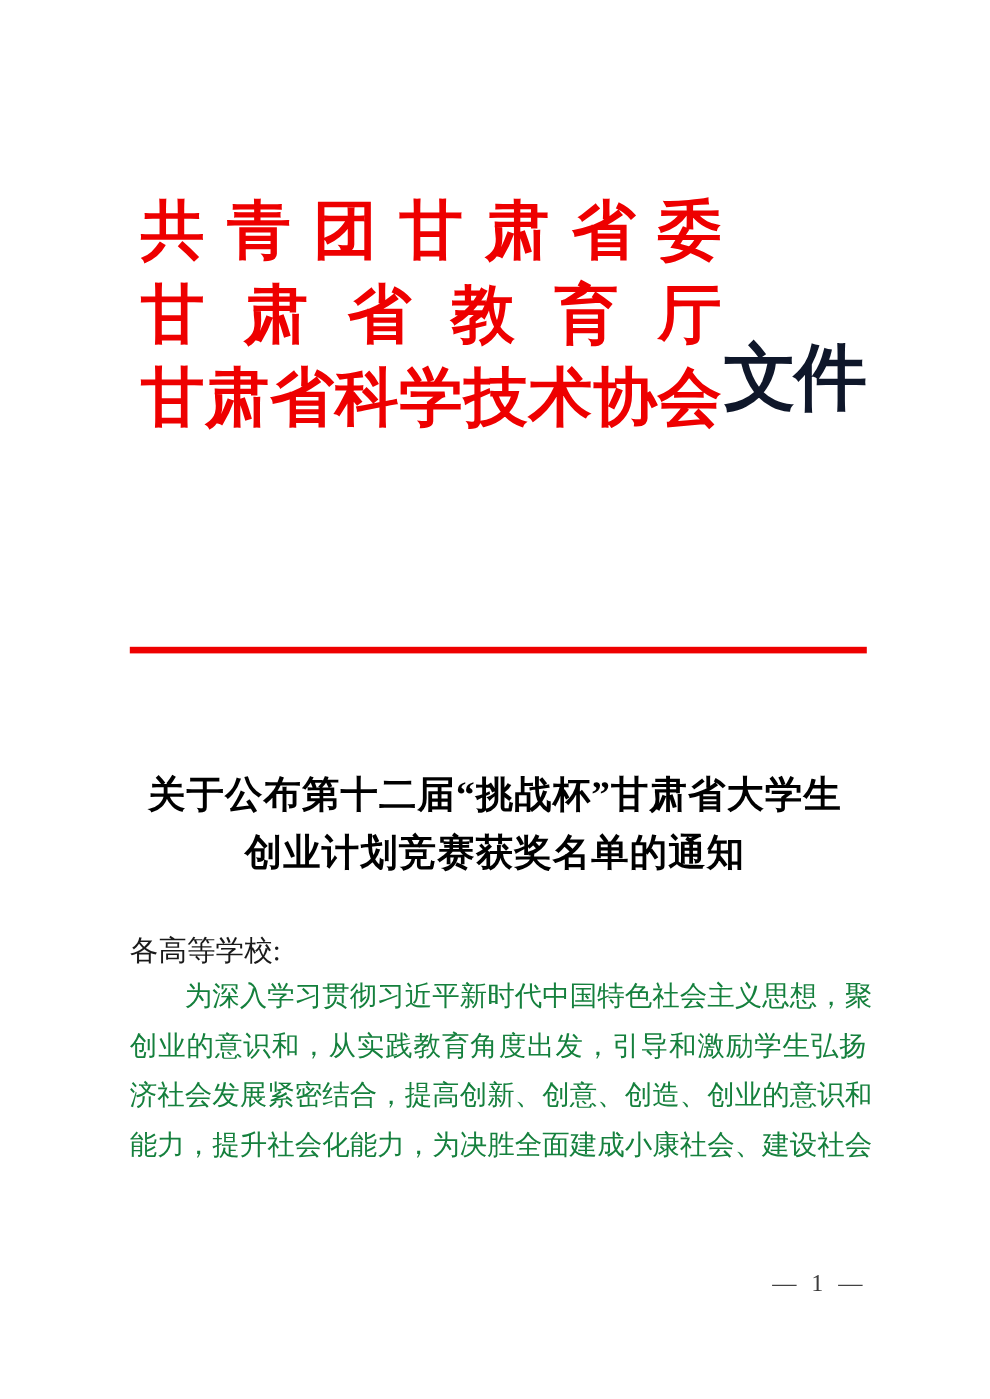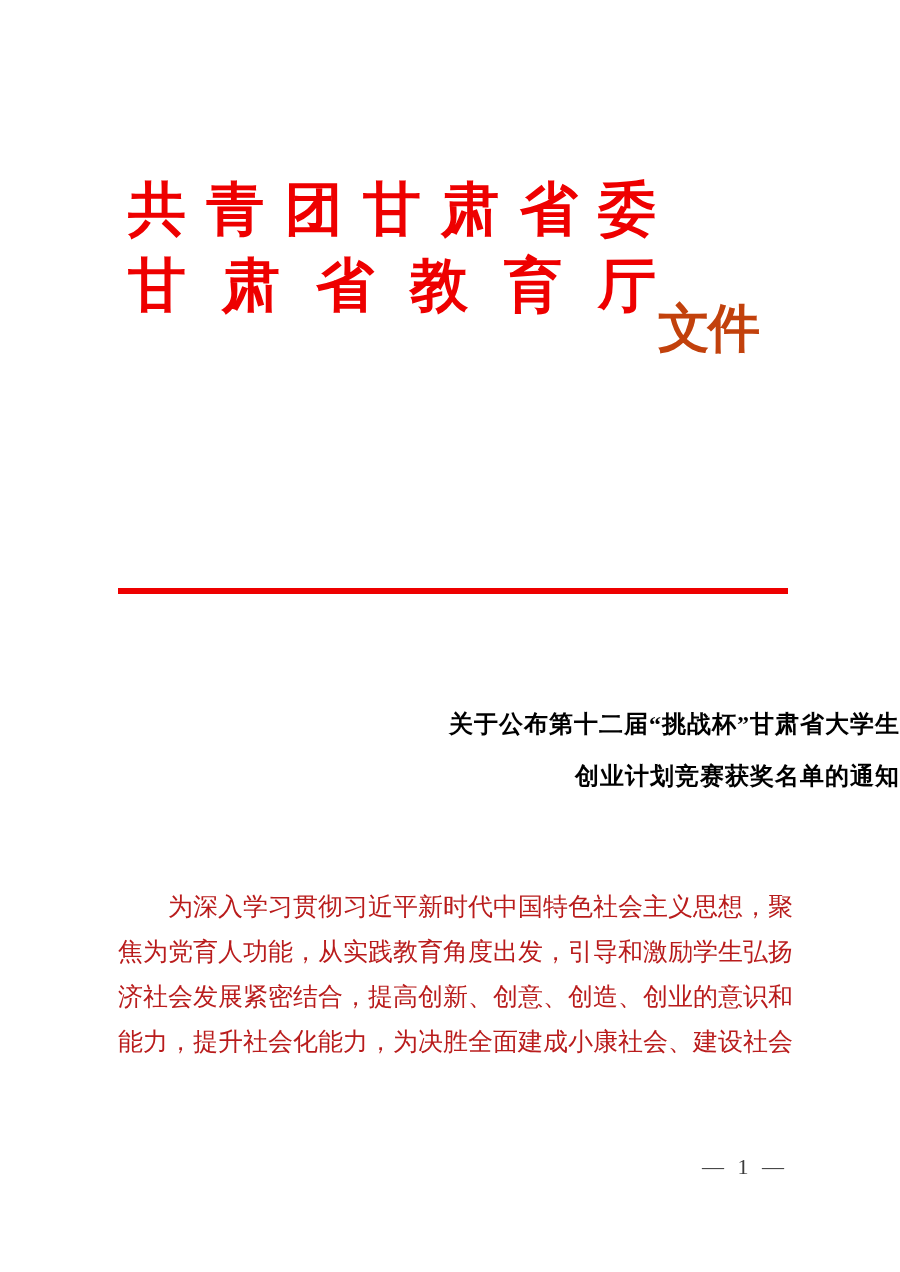--- a/index.html
+++ b/index.html
@@ -32,25 +32,25 @@
     font-weight: bold;
     color: #ee0000;
     text-align: justify;
     text-align-last: justify;
     white-space: nowrap;
     letter-spacing: 0;
   }
   .doc-word {
     position: absolute;
     left: 658px;
-    top: 291px;
-    font-size: 52px;
+    top: 306px;
+    font-size: 66px;
     line-height: 76px;
     font-weight: bold;
-    color: #c2410c;
+    color: #0f172a;
     letter-spacing: -2px;
     white-space: nowrap;
   }
 
   
   .doc-number {
     position: absolute;
     left: 0;
     top: 541px;
     width: 100%;
@@ -71,22 +71,22 @@
     background: #ee0000;
   }
 
   
   .doc-title {
     position: absolute;
     left: 0;
     top: 698px;
     width: 100%;
     margin: 0;
-    text-align: right;
-    font-size: 24px;
+    text-align: center;
+    font-size: 34px;
     line-height: 52px;
     font-weight: bold;
     color: #000000;
     letter-spacing: 1px;
   }
 
   
   .salutation {
     position: absolute;
     left: 118px;
@@ -98,21 +98,21 @@
   .paragraph {
     position: absolute;
     left: 118px;
     top: 884px;
     width: 670px;
   }
   .para-line {
     height: 45px;
     line-height: 45px;
     font-size: 25px;
-    color: #b91c1c;
+    color: #15803d;
     text-align: justify;
     text-align-last: justify;
     white-space: nowrap;
   }
   .para-line:first-child {
     text-indent: 50px;
   }
 
   
   .page-number {
@@ -127,35 +127,37 @@
   }
 </style>
 </head>
 <body>
 
 <div class="page">
 
   <div class="org-lines">
     <div class="org-line">共青团甘肃省委</div>
     <div class="org-line">甘肃省教育厅</div>
+    <div class="org-line">甘肃省科学技术协会</div>
   </div>
 
   <div class="doc-word">文件</div>
 
 
   <div class="red-rule"></div>
 
   <h1 class="doc-title">
     <div>关于公布第十二届“挑战杯”甘肃省大学生</div>
     <div>创业计划竞赛获奖名单的通知</div>
   </h1>
 
+  <div class="salutation">各高等学校:</div>
 
   <div class="paragraph">
     <div class="para-line">为深入学习贯彻习近平新时代中国特色社会主义思想，聚</div>
-    <div class="para-line">焦为党育人功能，从实践教育角度出发，引导和激励学生弘扬</div>
+    <div class="para-line">创业的意识和，从实践教育角度出发，引导和激励学生弘扬</div>
     <div class="para-line">济社会发展紧密结合，提高创新、创意、创造、创业的意识和</div>
     <div class="para-line">能力，提升社会化能力，为决胜全面建成小康社会、建设社会</div>
   </div>
 
   <div class="page-number">— 1 —</div>
 
 </div>
 
 </body></html>

